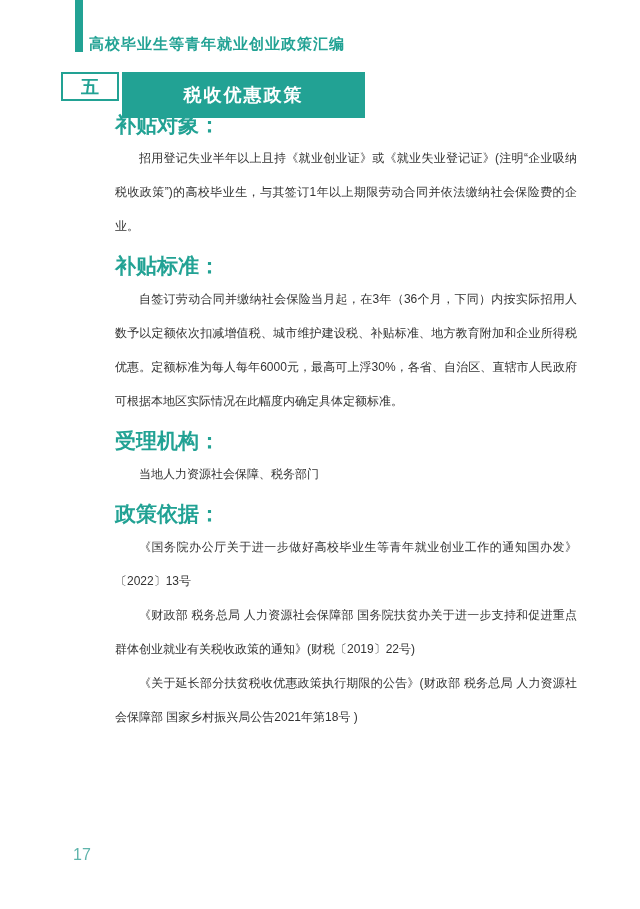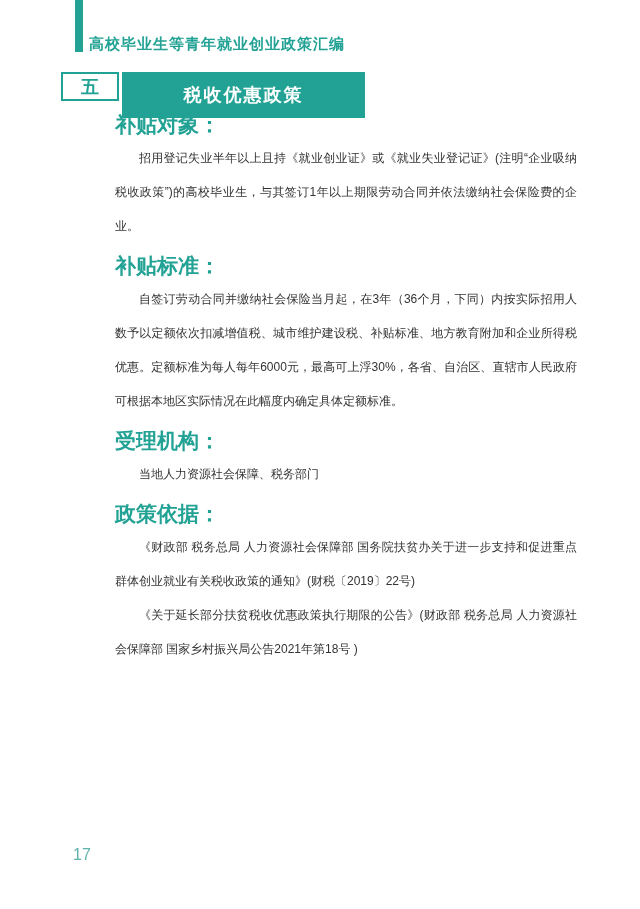--- a/index.html
+++ b/index.html
@@ -122,20 +122,21 @@
     <section>
       <h2>受理机构：</h2>
     </section>
 
     <section>
       <p>当地人力资源社会保障、税务部门</p>
     </section>
 
     <section>
       <h2>政策依据：</h2>
+      <p>《国务院办公厅关于进一步做好高校毕业生等青年就业创业工作的通知国办发》〔2022〕13号</p>
       <p>《财政部 税务总局 人力资源社会保障部 国务院扶贫办关于进一步支持和促进重点群体创业就业有关税收政策的通知》(财税〔2019〕22号)</p>
       <p>《关于延长部分扶贫税收优惠政策执行期限的公告》(财政部 税务总局 人力资源社会保障部 国家乡村振兴局公告2021年第18号 )</p>
     </section>
 
   </div>
 
   <span class="page-number">17</span>
 
 </div>
 

